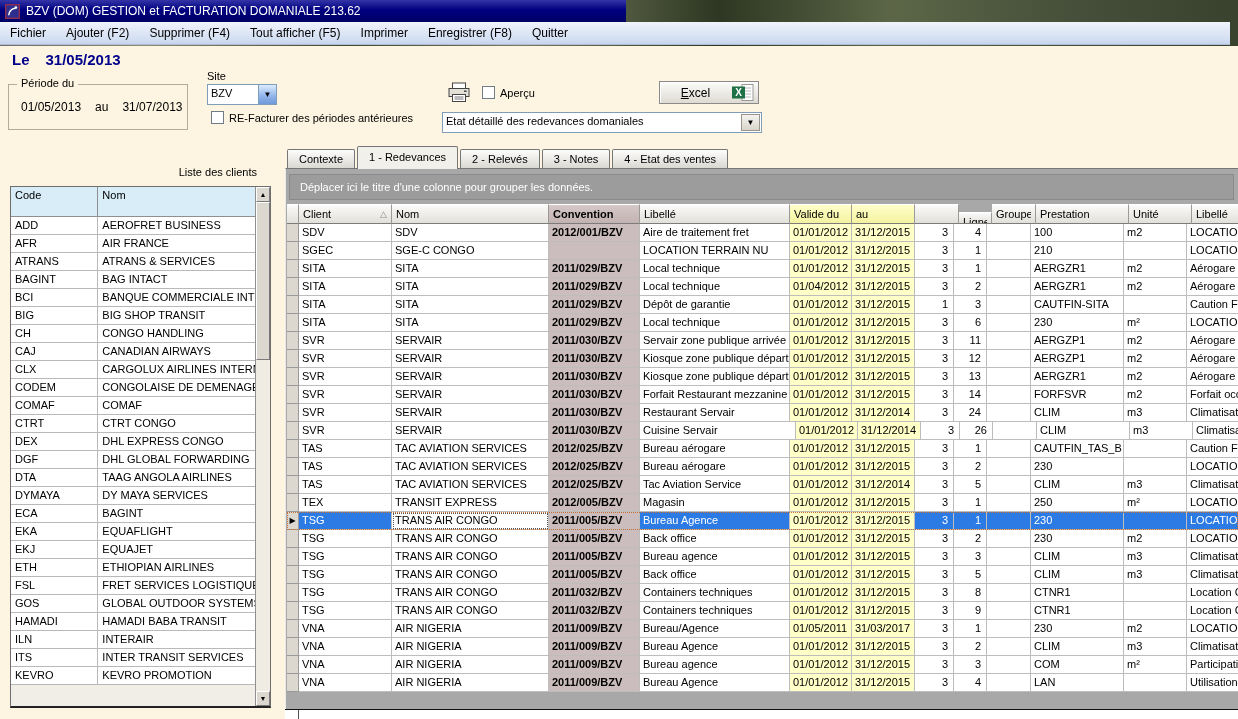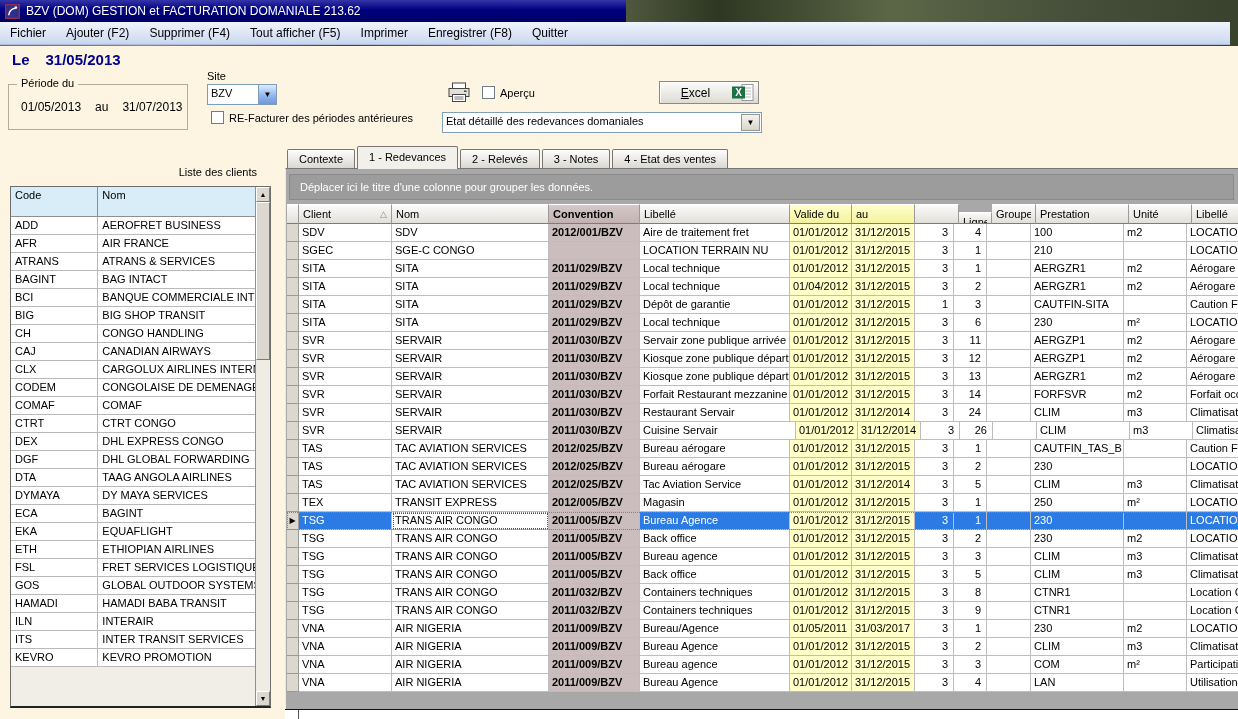--- a/index.html
+++ b/index.html
@@ -284,20 +284,24 @@
         </div>
         <div class="crow">
           <div class="ccell code">ECA</div>
           <div class="ccell nom">BAGINT</div>
         </div>
         <div class="crow">
           <div class="ccell code">EKA</div>
           <div class="ccell nom">EQUAFLIGHT</div>
         </div>
         <div class="crow">
+          <div class="ccell code">EKJ</div>
+          <div class="ccell nom">EQUAJET</div>
+        </div>
+        <div class="crow">
           <div class="ccell code">ETH</div>
           <div class="ccell nom">ETHIOPIAN AIRLINES</div>
         </div>
         <div class="crow">
           <div class="ccell code">FSL</div>
           <div class="ccell nom">FRET SERVICES LOGISTIQUES</div>
         </div>
         <div class="crow">
           <div class="ccell code">GOS</div>
           <div class="ccell nom">GLOBAL OUTDOOR SYSTEMS</div>

